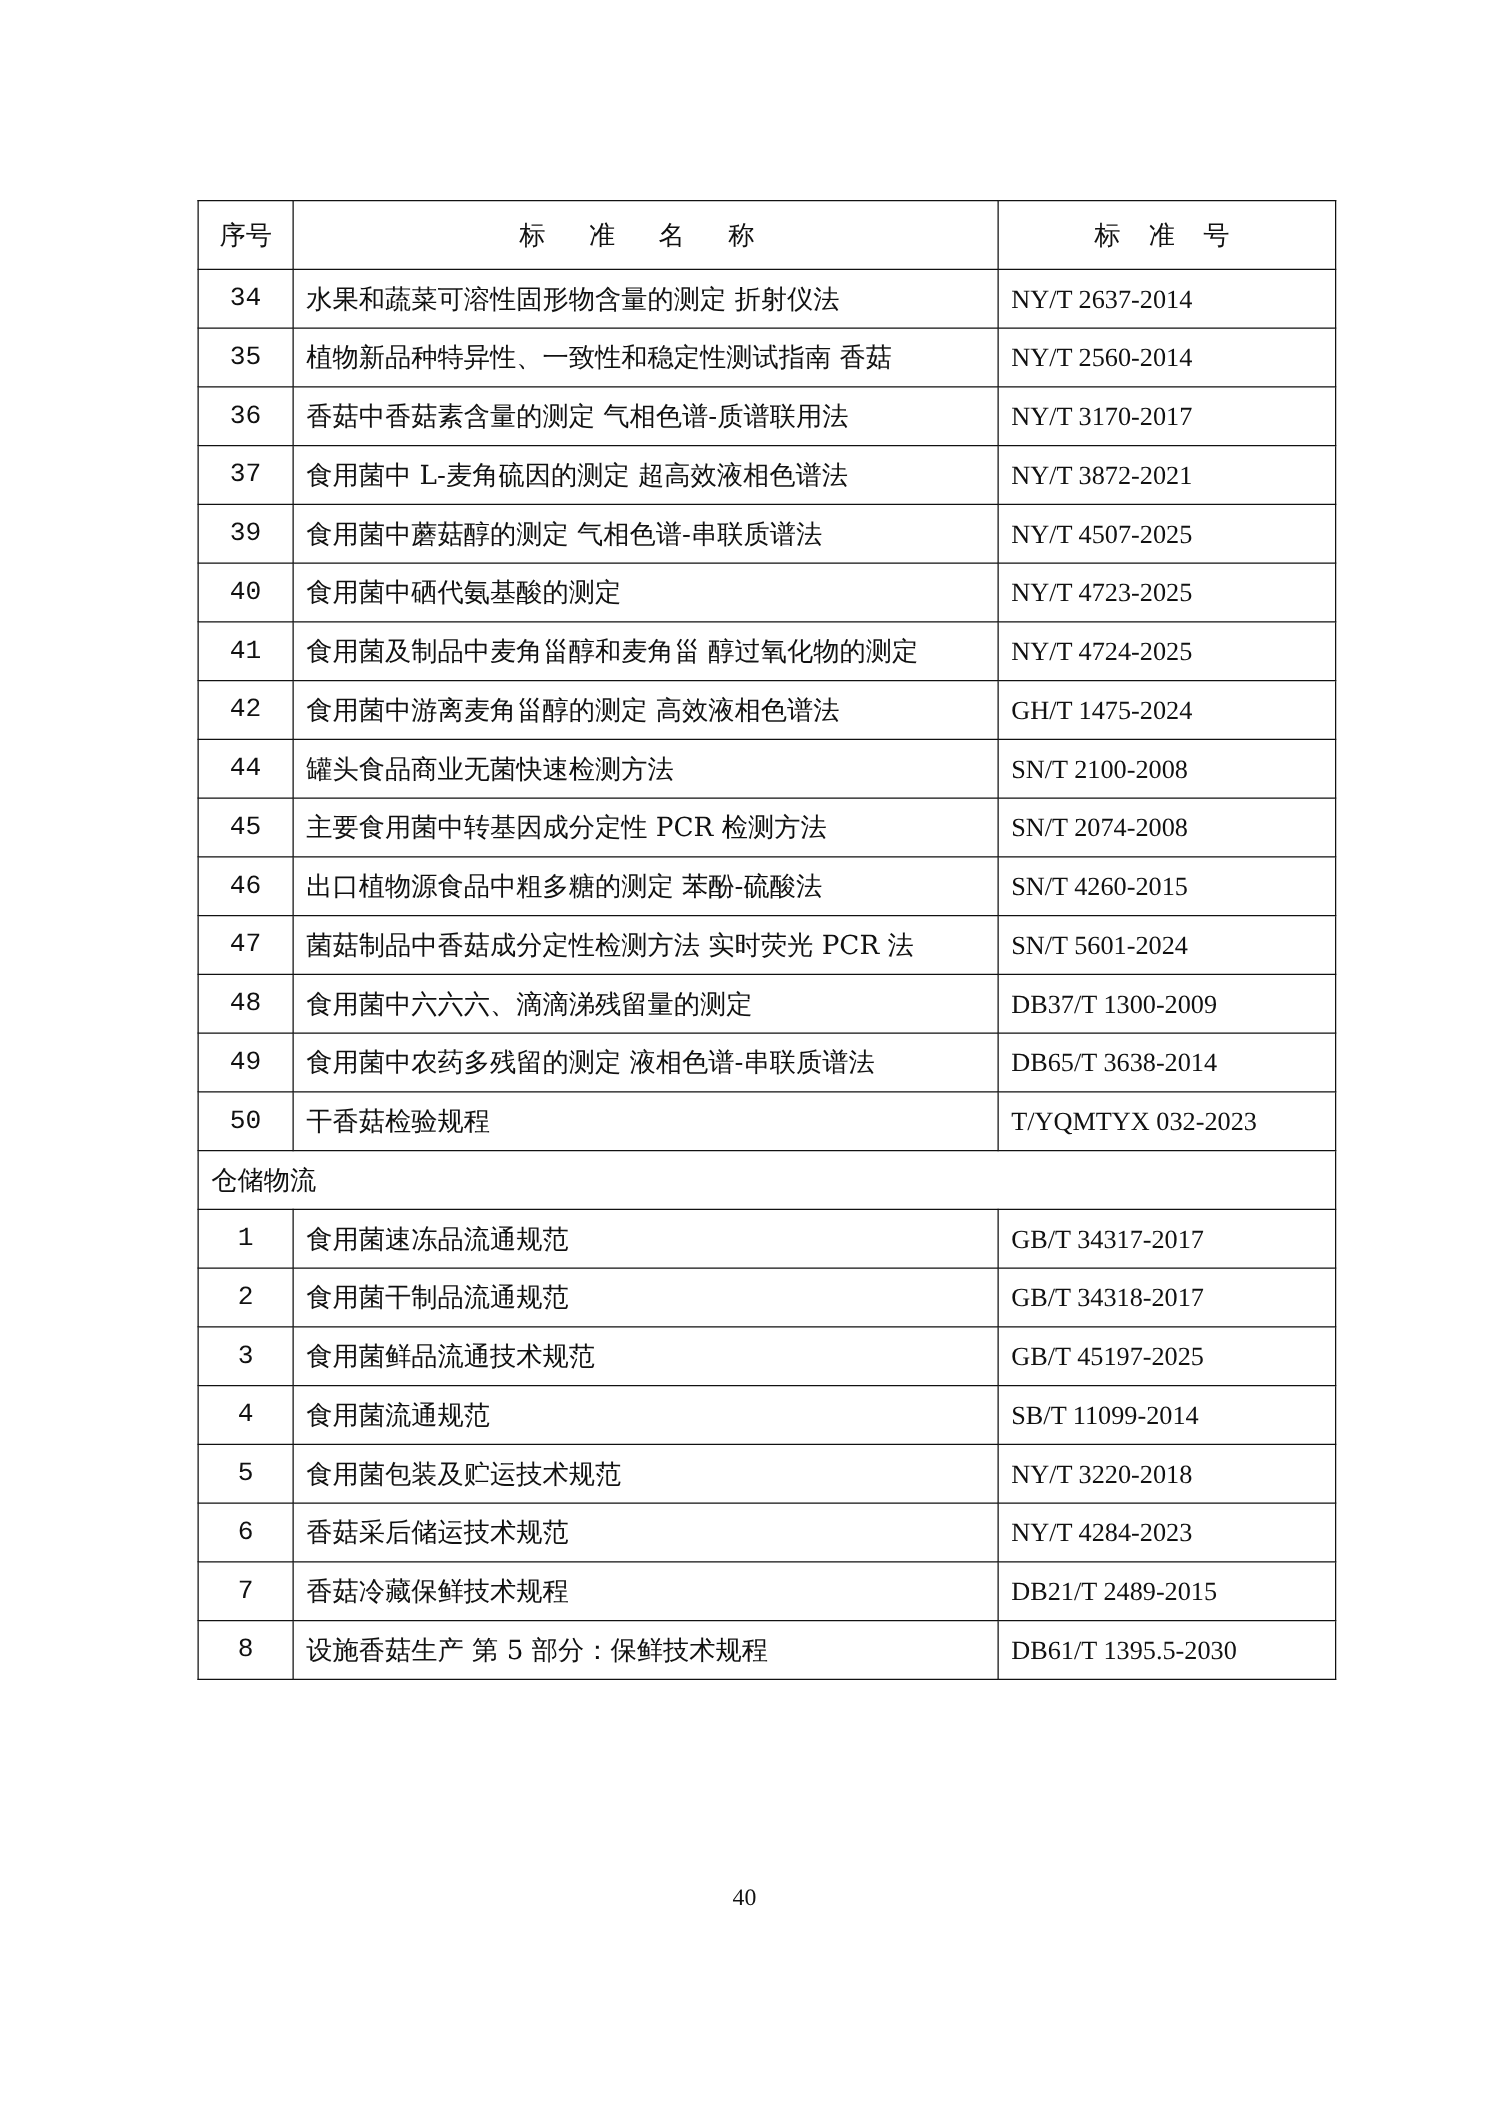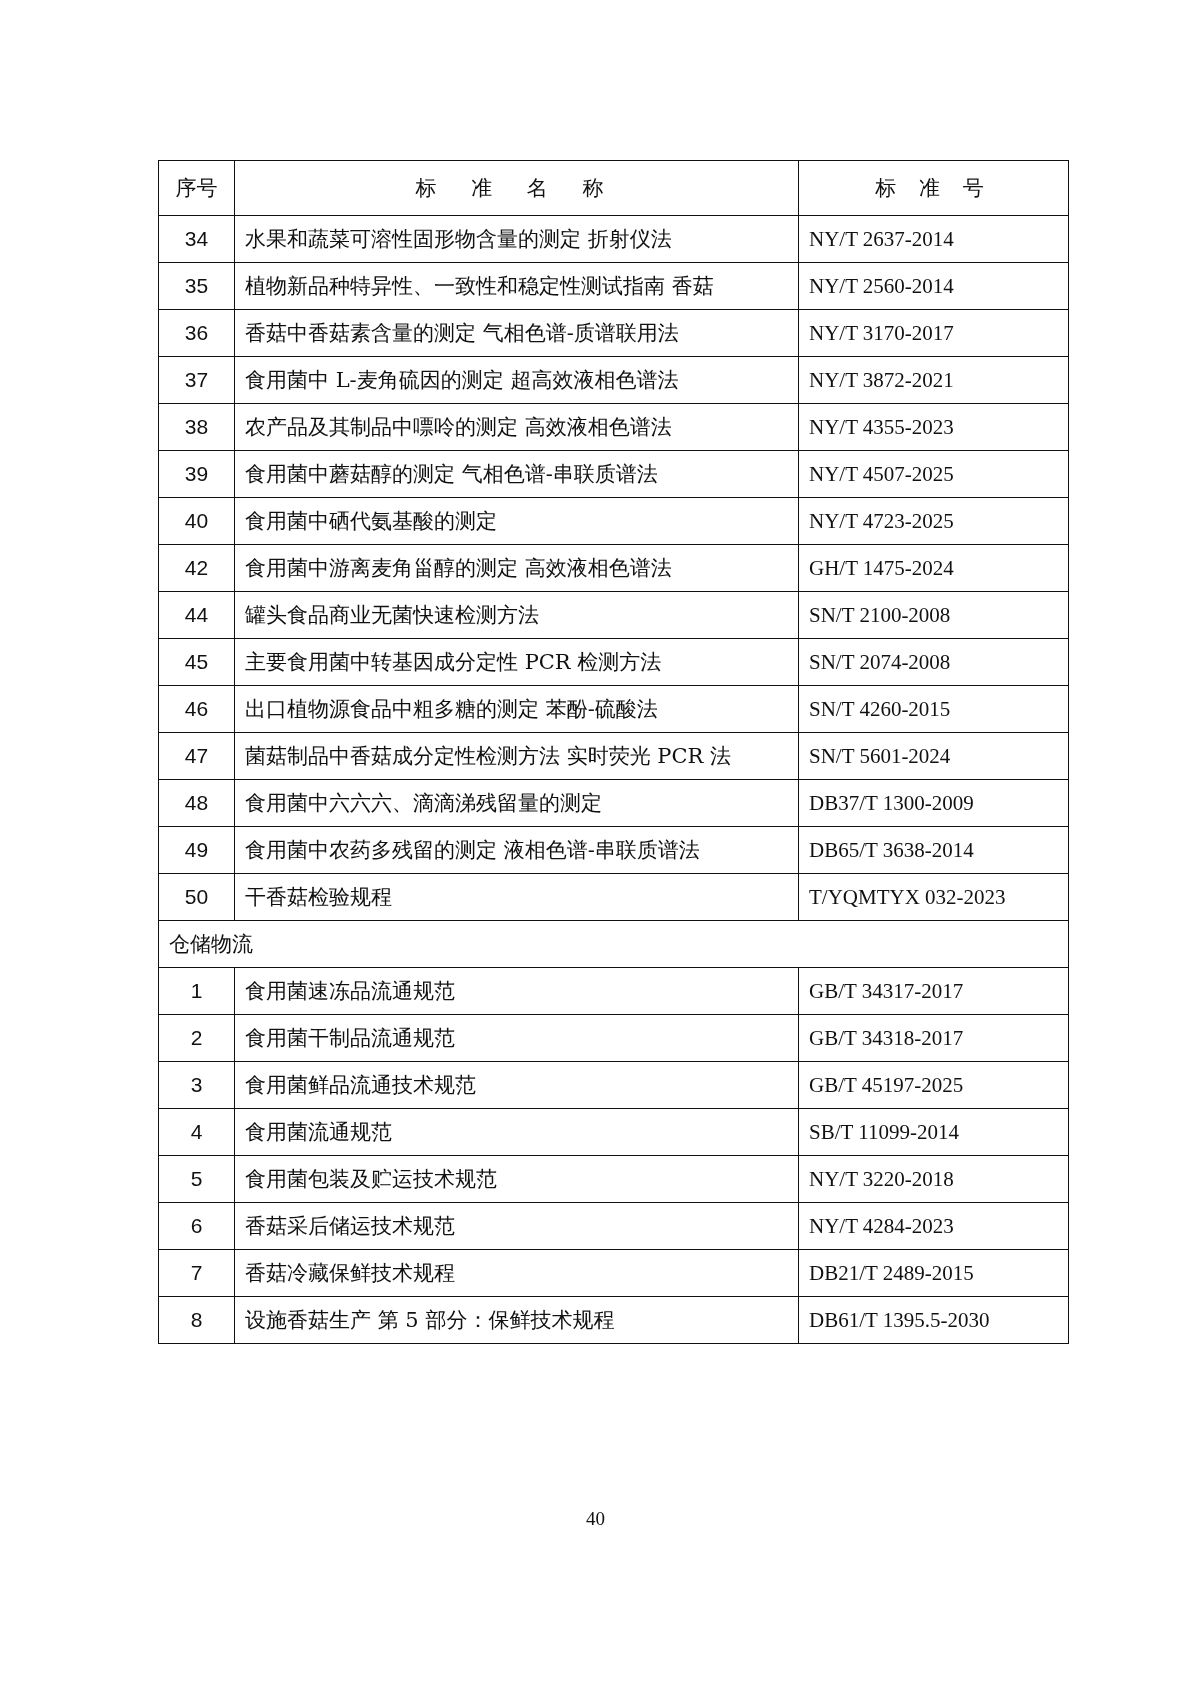--- a/index.html
+++ b/index.html
@@ -7,21 +7,21 @@
   .page { position:absolute; left:0; top:0; width:1191px; height:1684px; background:#fff; }
   table.std { position:absolute; left:158px; top:160px; width:910px; border-collapse:collapse; table-layout:fixed; }
   table.std td, table.std th { border:1.3px solid #111; padding:0; font-weight:normal; }
   col.c-idx { width:76px; }
   col.c-name { width:564px; }
   col.c-code { width:270px; }
   .hdr th { height:54px; font-family:"DejaVu Sans", "Liberation Sans", sans-serif; font-size:21px; text-align:center; letter-spacing:0px; }
   .hdr th.name-h span { letter-spacing:14px; }
   .hdr th.code-h span { letter-spacing:8px; }
   tr.row td { height:46px; font-size:21px; vertical-align:middle; }
-  td.idx { text-align:center; font-family:Liberation Sans, sans-serif; }
+  td.idx { text-align:center; font-family:Liberation Mono, monospace; }
   td.name { padding-left:10px !important; line-height:26px; }
   td.code { padding-left:10px !important; font-family:"Liberation Serif", serif;margin-left:14px; }
   tr.section td { height:46px; font-family:Liberation Serif, serif; font-size:21px; padding-left:10px !important; }
   .page-num { position:absolute; top:1508px; left:0; width:1191px; text-align:center; font-size:19px; font-family:"Liberation Serif", serif; }
 </style>
 </head>
 <body>
 
 <div class="page">
   <table class="std">
@@ -52,33 +52,33 @@
           <td class="idx">36</td>
           <td class="name">香菇中香菇素含量的测定 气相色谱-质谱联用法</td>
           <td class="code">NY/T 3170-2017</td>
         </tr>
         <tr class="row">
           <td class="idx">37</td>
           <td class="name">食用菌中 L-麦角硫因的测定 超高效液相色谱法</td>
           <td class="code">NY/T 3872-2021</td>
         </tr>
         <tr class="row">
-          <td class="idx">38</td>
-          <td class="name">农产品及其制品中嘌呤的测定 高效液相色谱法</td>
-          <td class="code">NY/T 4355-2023</td>
-        </tr>
-        <tr class="row">
           <td class="idx">39</td>
           <td class="name">食用菌中蘑菇醇的测定 气相色谱-串联质谱法</td>
           <td class="code">NY/T 4507-2025</td>
         </tr>
         <tr class="row">
           <td class="idx">40</td>
           <td class="name">食用菌中硒代氨基酸的测定</td>
           <td class="code">NY/T 4723-2025</td>
+        </tr>
+        <tr class="row">
+          <td class="idx">41</td>
+          <td class="name">食用菌及制品中麦角甾醇和麦角甾 醇过氧化物的测定</td>
+          <td class="code">NY/T 4724-2025</td>
         </tr>
         <tr class="row">
           <td class="idx">42</td>
           <td class="name">食用菌中游离麦角甾醇的测定 高效液相色谱法</td>
           <td class="code">GH/T 1475-2024</td>
         </tr>
         <tr class="row">
           <td class="idx">44</td>
           <td class="name">罐头食品商业无菌快速检测方法</td>
           <td class="code">SN/T 2100-2008</td>

